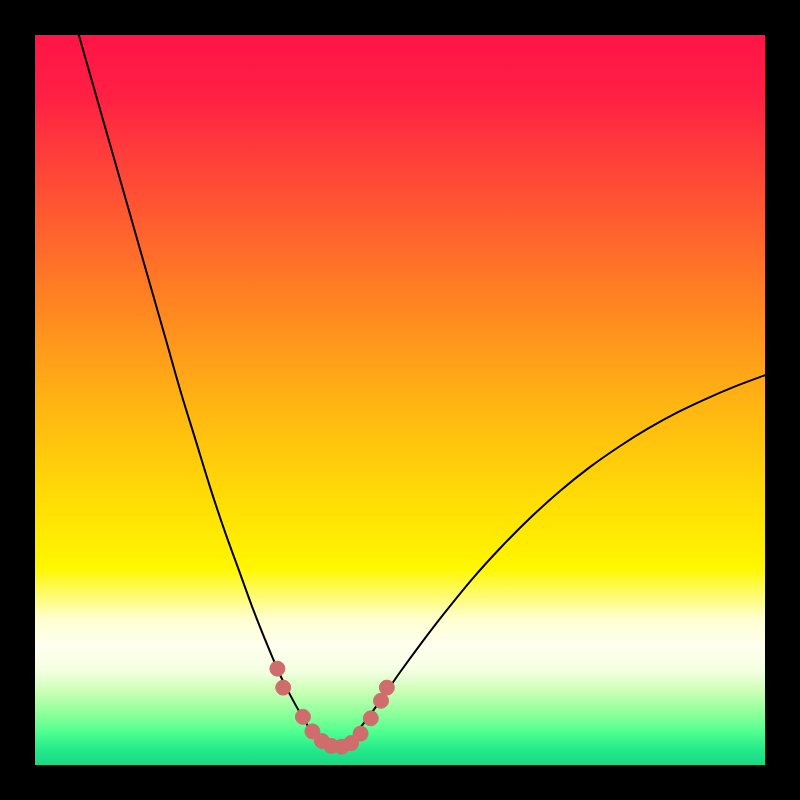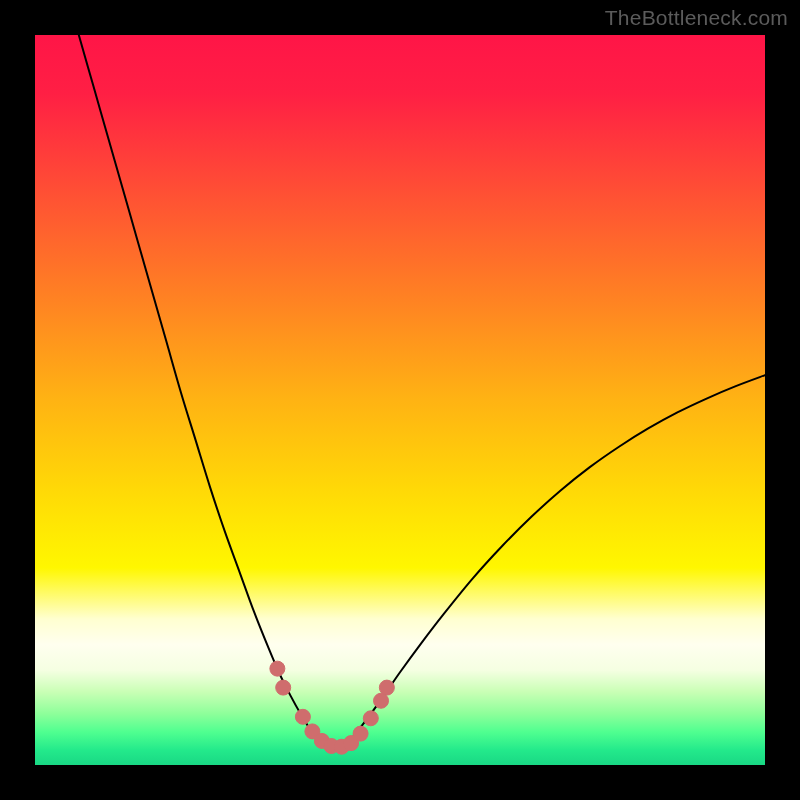--- a/index.html
+++ b/index.html
@@ -82,14 +82,13 @@
           <circle cx="296.38" cy="711.02" r="7.5" fill="#cf6d6d" stroke="#cf6d6d"></circle>
           <circle cx="306.60" cy="711.75" r="7.5" fill="#cf6d6d" stroke="#cf6d6d"></circle>
           <circle cx="316.09" cy="708.10" r="7.5" fill="#cf6d6d" stroke="#cf6d6d"></circle>
           <circle cx="325.58" cy="698.61" r="7.5" fill="#cf6d6d" stroke="#cf6d6d"></circle>
           <circle cx="335.80" cy="683.28" r="7.5" fill="#cf6d6d" stroke="#cf6d6d"></circle>
           <circle cx="346.02" cy="665.76" r="7.5" fill="#cf6d6d" stroke="#cf6d6d"></circle>
           <circle cx="351.86" cy="652.62" r="7.5" fill="#cf6d6d" stroke="#cf6d6d"></circle>
         </g>
     </svg>
   </div>
-  <div class="watermark">TheBottleneck.com</div>
 </div>
 
 </body></html>

